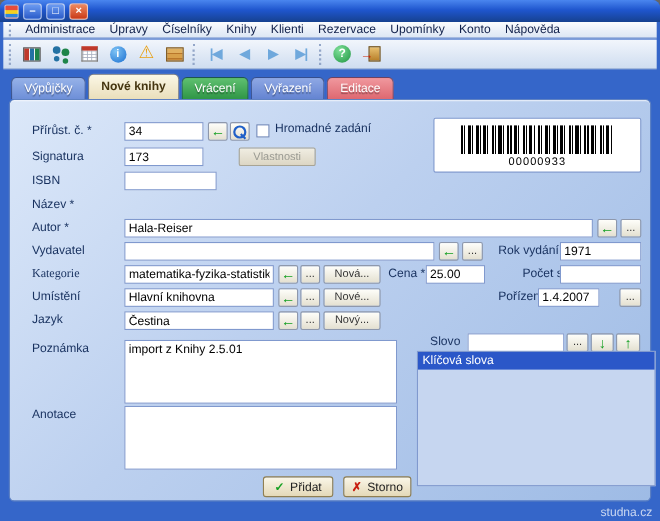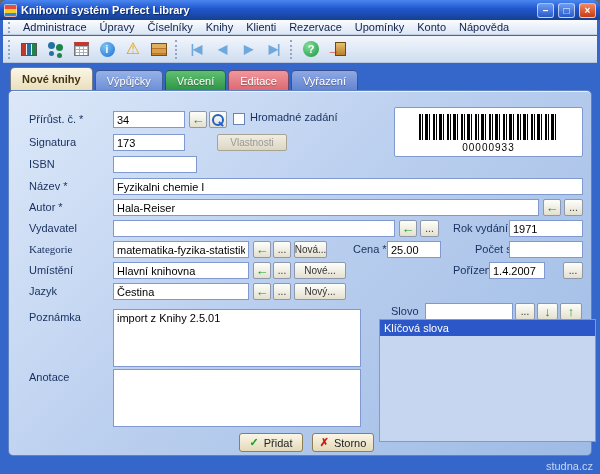--- a/index.html
+++ b/index.html
@@ -77,21 +77,20 @@
   .bc-num{position:absolute;left:0;right:0;top:34px;text-align:center;font-size:10px;letter-spacing:1px;color:#000;}
   .watermark{position:absolute;right:7px;bottom:2px;color:rgba(235,240,250,.8);}
 </style>
 </head>
 <body>
 
 <div class="window">
 
   <div class="titlebar">
     <span class="app-icon"></span>
-    <span class="title-text">Knihovní systém Perfect Library</span>
     <span class="tb-btn">–</span>
     <span class="tb-btn">□</span>
     <span class="tb-btn close">×</span>
   </div>
 
   <div class="menubar">
     <span class="grip"></span>
     <span class="menu-item">Administrace</span>
     <span class="menu-item">Úpravy</span>
     <span class="menu-item">Číselníky</span>
@@ -141,25 +140,25 @@
         <span class="ic-help">?</span>
       </span>
     <span class="tool">
         <span class="ic-exit">
           <span class="arrow">→</span>
         </span>
       </span>
   </div>
 
   <div class="tabs">
+    <span class="tab t-loans">Výpůjčky</span>
     <span class="tab active">Nové knihy</span>
-    <span class="tab t-loans">Výpůjčky</span>
     <span class="tab t-returns">Vrácení</span>
+    <span class="tab t-discard">Vyřazení</span>
     <span class="tab t-edit">Editace</span>
-    <span class="tab t-discard">Vyřazení</span>
   </div>
 
   <div class="panel">
 
     <div class="barcode-box">
       <div class="bars"></div>
       <div class="bc-num">00000933</div>
     </div>
 
     <span class="lbl" style="left:20px;top:22px;">Přírůst. č. *</span>
@@ -174,21 +173,20 @@
     <span class="lbl" style="left:241px;top:20px;">Hromadné zadání</span>
 
     <span class="lbl" style="left:20px;top:45px;">Signatura</span>
     <input class="fld" style="left: 104px; top: 43px; width: 72px;" value="173">
     <span class="sbtn disabled" style="left:208px;top:43px;width:70px;">Vlastnosti</span>
 
     <span class="lbl" style="left:20px;top:67px;">ISBN</span>
     <input class="fld" style="left: 104px; top: 65px; width: 84px;" value="">
 
     <span class="lbl" style="left:20px;top:89px;">Název *</span>
-    <input class="fld" style="left: 104px; top: 87px; width: 470px;" value="Fyzikalni chemie I">
 
     <span class="lbl" style="left:20px;top:110px;">Autor *</span>
     <input class="fld" style="left: 104px; top: 108px; width: 426px;" value="Hala-Reiser">
     <span class="sbtn" style="left:534px;top:108px;width:18px;">
         <span class="ga">←</span>
       </span>
     <span class="sbtn" style="left:555px;top:108px;width:19px;">...</span>
 
     <span class="lbl" style="left:20px;top:131px;">Vydavatel</span>
     <input class="fld" style="left: 104px; top: 129px; width: 282px;" value="">
@@ -198,21 +196,21 @@
     <span class="sbtn" style="left:411px;top:129px;width:19px;">...</span>
     <span class="lbl" style="left:444px;top:131px;">Rok vydání</span>
     <input class="fld" style="left: 500px; top: 129px; width: 74px;" value="1971">
 
     <span class="lbl" style="left:20px;top:152px;font-family:Liberation Serif, serif;">Kategorie</span>
     <input class="fld" style="left: 104px; top: 150px; width: 136px;" value="matematika-fyzika-statistika">
     <span class="sbtn" style="left:244px;top:150px;width:18px;">
         <span class="ga">←</span>
       </span>
     <span class="sbtn" style="left:264px;top:150px;width:18px;">...</span>
-    <span class="sbtn" style="left:285px;top:150px;width:33px;">Nová...</span>
+    <span class="sbtn" style="left:285px;top:150px;width:52px;">Nová...</span>
     <span class="lbl" style="left:344px;top:152px;">Cena *</span>
     <input class="fld" style="left: 378px; top: 150px; width: 54px;" value="25.00">
     <span class="lbl" style="left:444px;top:152px;margin-left:22px;">Počet stran</span>
     <input class="fld" style="left: 500px; top: 150px; width: 74px;" value="">
 
     <span class="lbl" style="left:20px;top:173px;">Umístění</span>
     <input class="fld" style="left: 104px; top: 171px; width: 136px;" value="Hlavní knihovna">
     <span class="sbtn" style="left:244px;top:171px;width:18px;">
         <span class="ga">←</span>
       </span>

